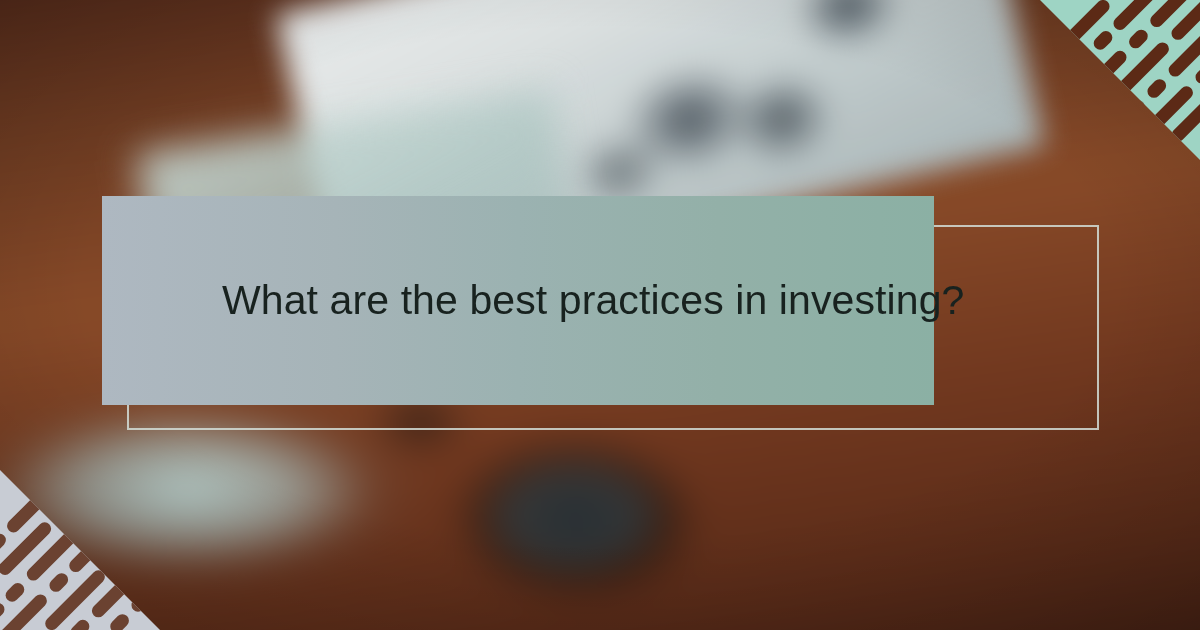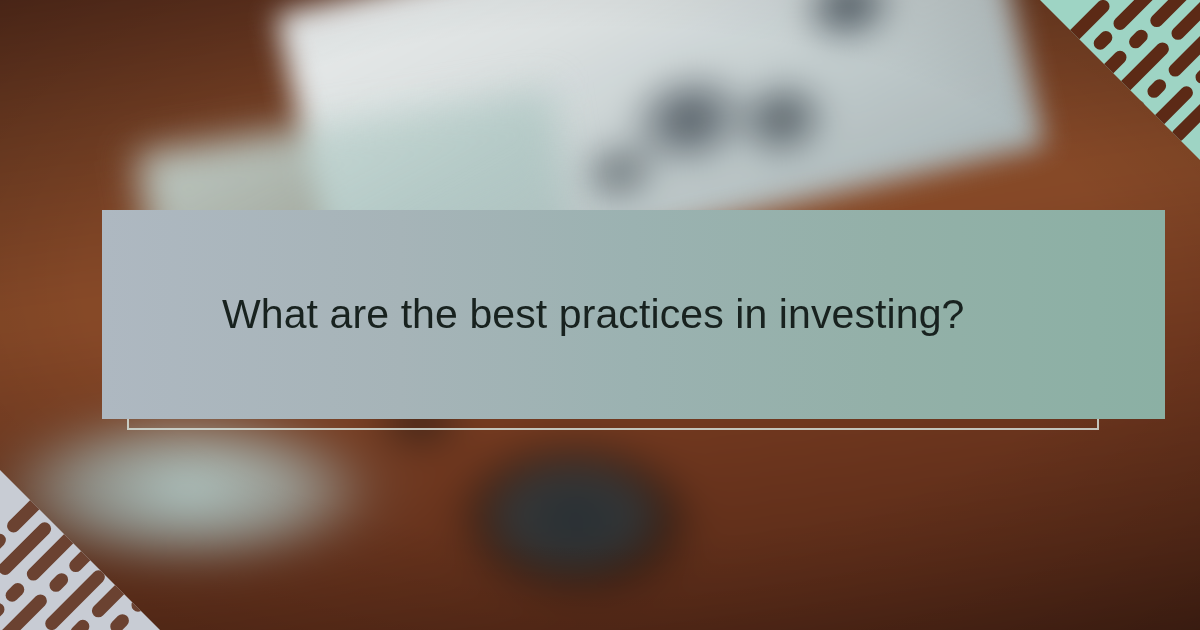--- a/index.html
+++ b/index.html
@@ -83,25 +83,24 @@
     position:absolute;
     left:127px; top:225px;
     width:972px; height:205px;
     border:2px solid rgba(210,222,216,0.85);
   }
 
   
   .banner {
     position:absolute;
     left:102px; top:196px;
-    width:1063px; height:209px;
+    width:832px; height:209px;
     background:linear-gradient(90deg, #aeb8c1 0%, #a6b4b8 28%, #9bb2b1 50%, #93b0a8 74%, #8bb0a4 100%);
     display:flex;
     align-items:center;
-    margin-top:14px;
   }
 
   .banner-title {
     font-size:41px;
     font-weight:400;
     letter-spacing:0.1px;
     color:#18221f;
     padding-left:120px;
     white-space:nowrap;
     line-height:1.1;

